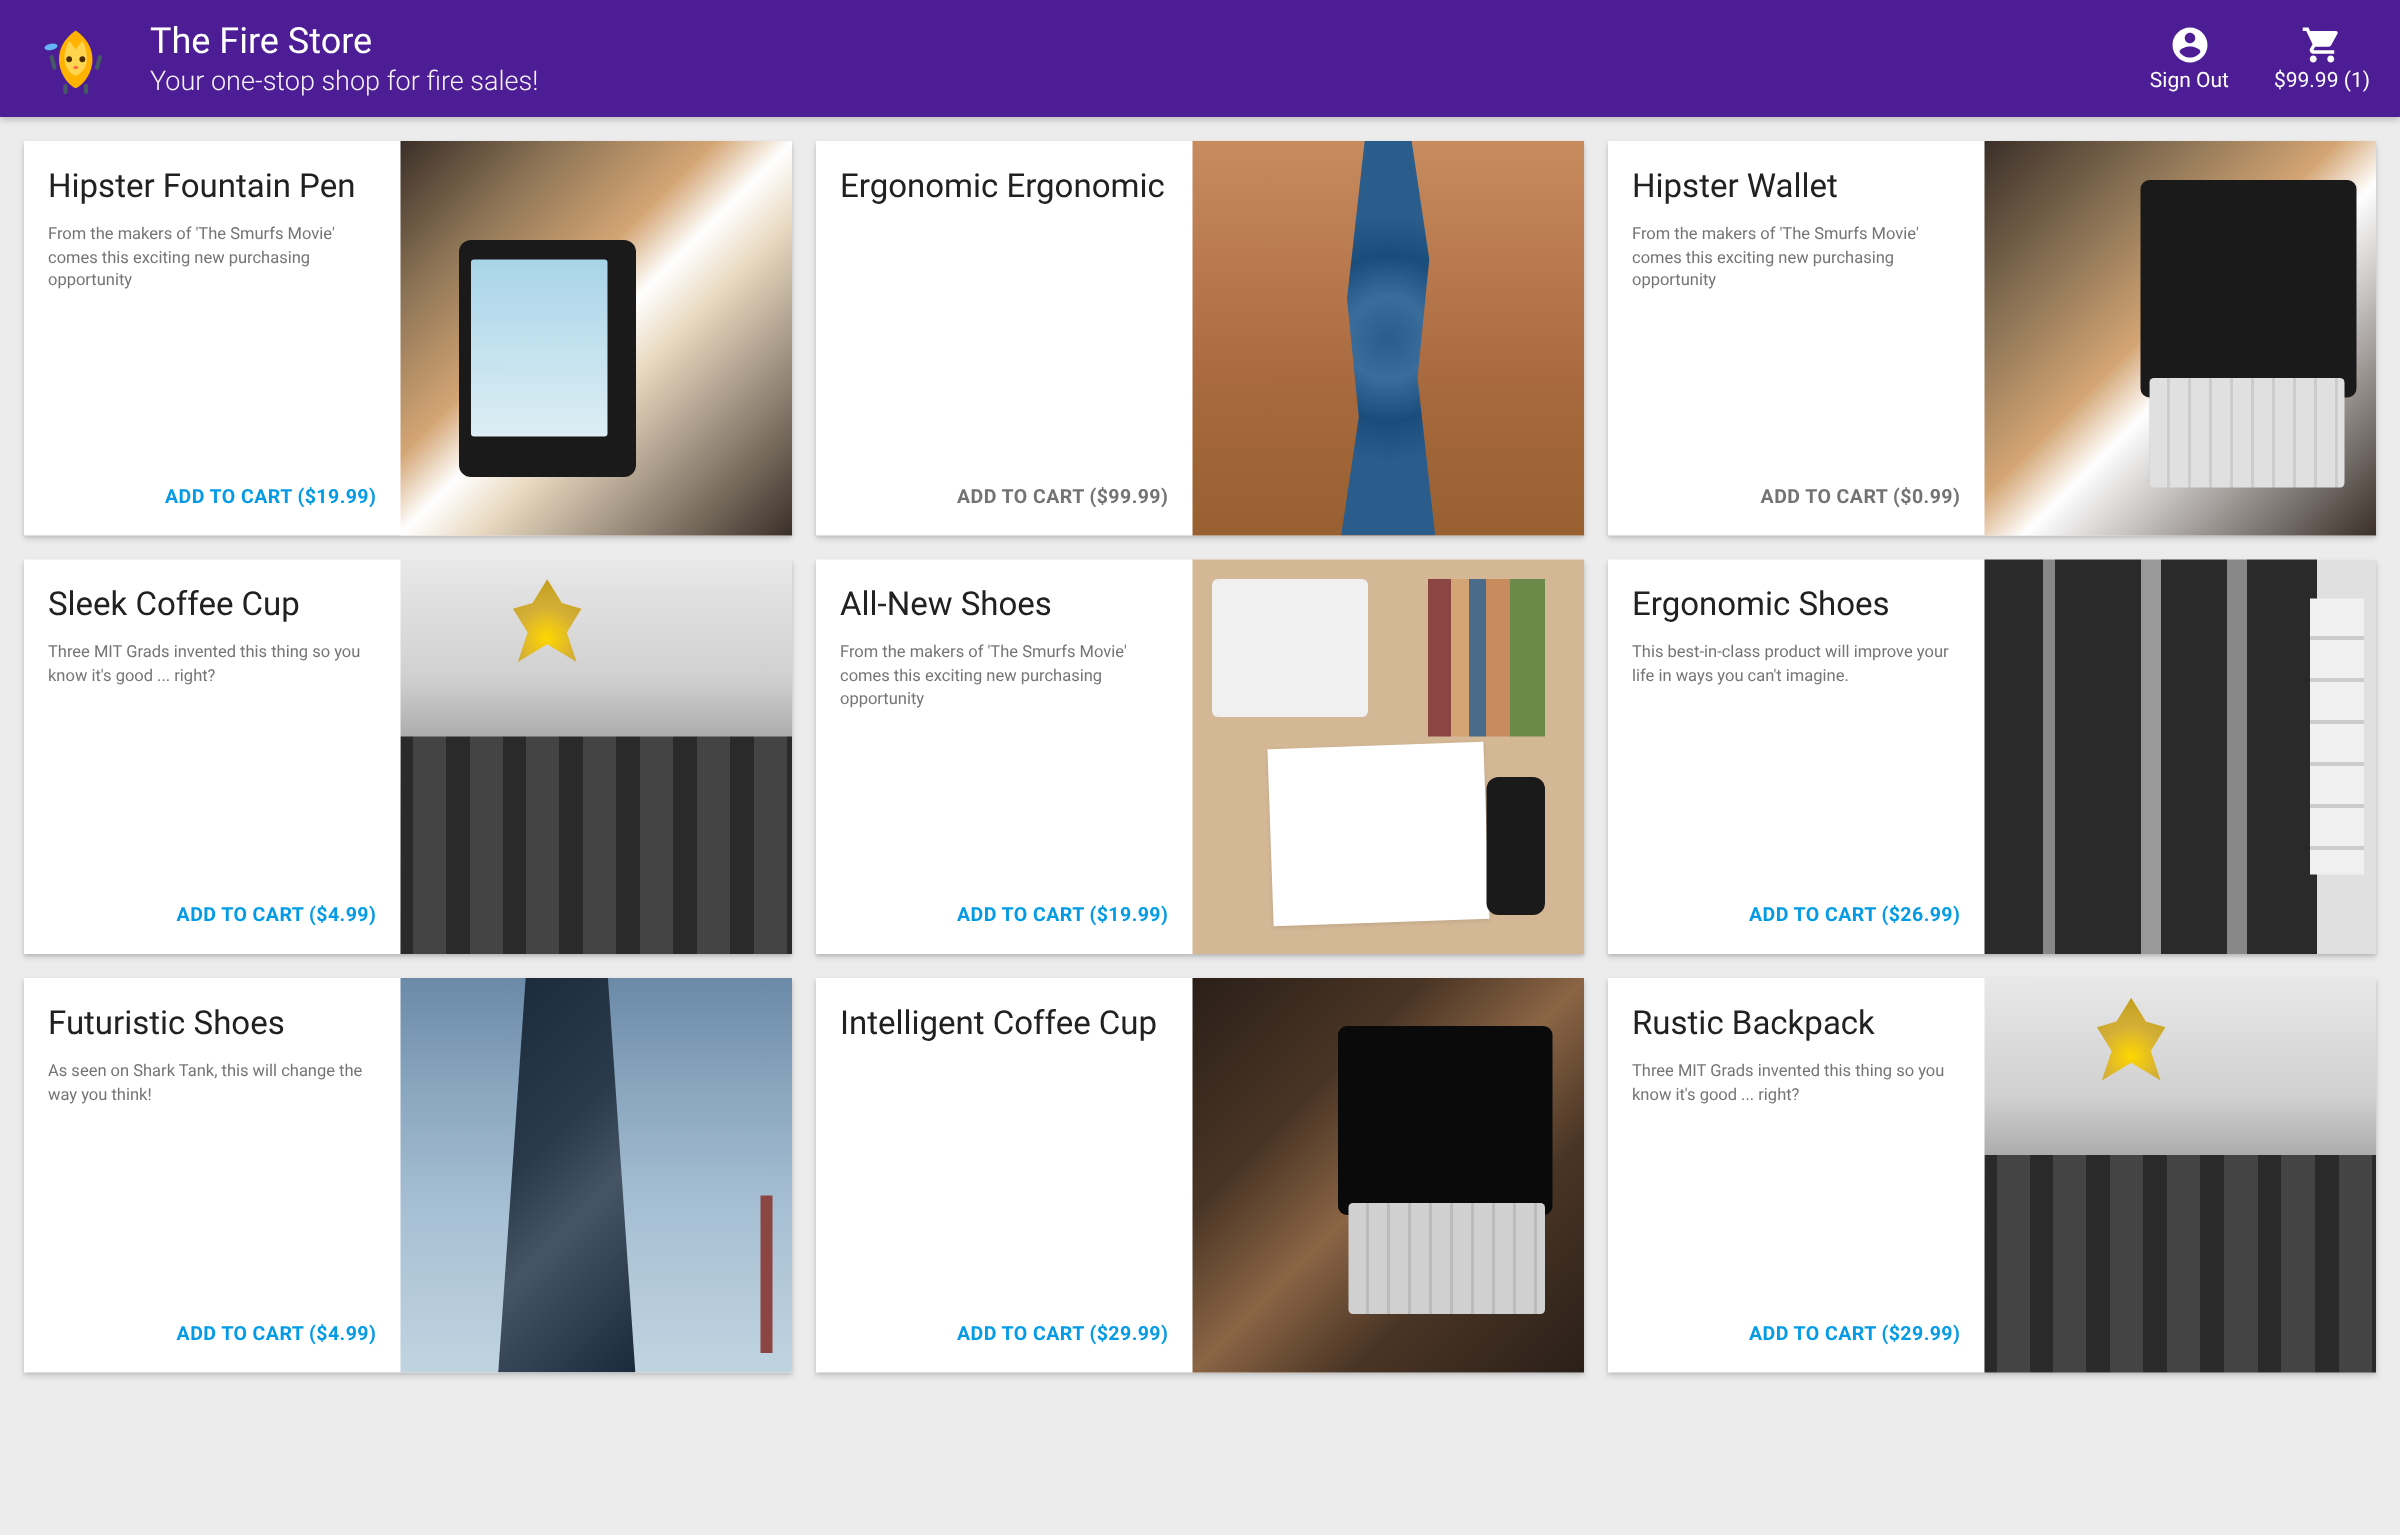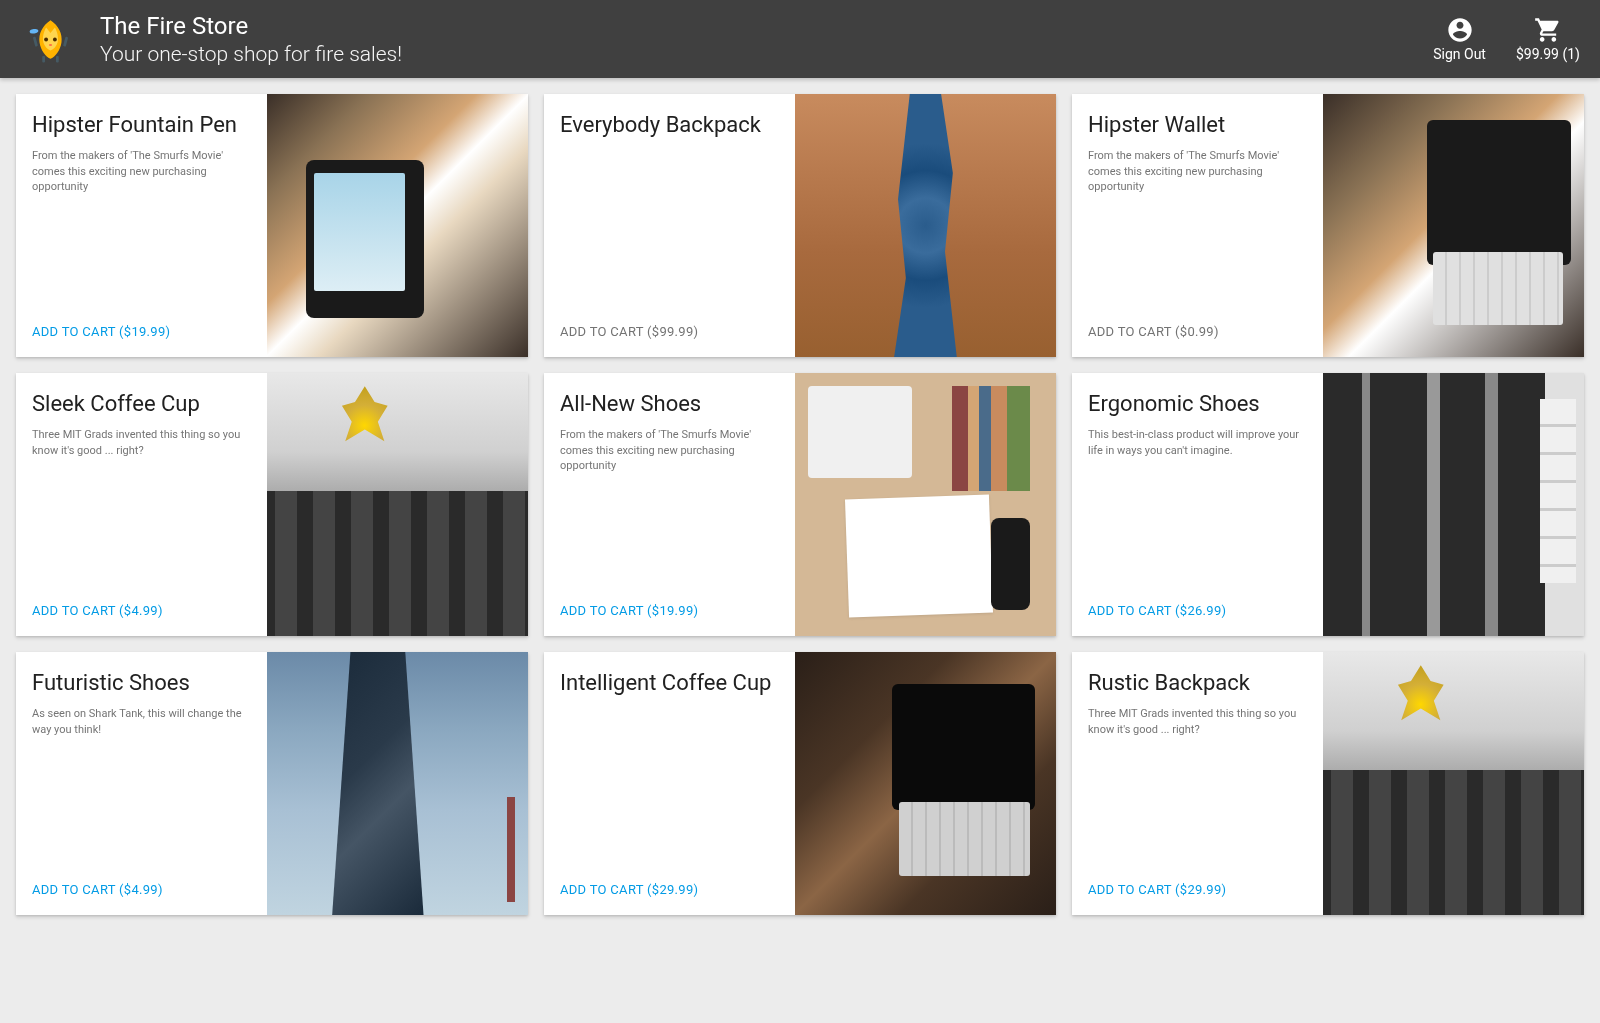--- a/index.html
+++ b/index.html
@@ -10,21 +10,21 @@
     
     body {
       font-family: 'Roboto', 'Helvetica Neue', Helvetica, Arial, sans-serif;
       background: #ececec;
       width: 1600px;
       height: 1023px;
       overflow: hidden;
     }
     
     .header {
-      background: #404040;
+      background: #4c1d95;
       height: 78px;
       display: flex;
       align-items: center;
       padding: 0 20px;
       box-shadow: 0 2px 4px rgba(0,0,0,0.2);
       position: relative;
     }
     
     .logo {
       width: 60px;
@@ -45,21 +45,21 @@
       color: white;
     }
     
     .brand-title {
       font-size: 24px;
       font-weight: 400;
       line-height: 1.2;
     }
     
     .brand-subtitle {
-      font-size: 21px;
+      font-size: 18px;
       font-weight: 300;
       opacity: 0.95;
       margin-top: 2px;
     }
     
     .header-actions {
       display: flex;
       align-items: flex-start;
       gap: 30px;
       color: white;
@@ -113,26 +113,27 @@
     
     .card-desc {
       font-size: 11px;
       color: #757575;
       line-height: 1.4;
       flex: 1;
     }
     
     .card-action {
       font-size: 13px;
-      font-weight: 400;
+      font-weight: 700;
       color: #039be5;
       text-transform: uppercase;
       cursor: pointer;
       margin-top: auto;
       letter-spacing: 0.3px;
+      text-align: right;
     }
     
     .card-action.disabled {
       color: #737373;
       cursor: default;
     }
     
     .card-image {
       flex: 1;
       background: #ccc;
@@ -386,21 +387,21 @@
 <div class="card">
       <div class="card-content">
         <div class="card-title">Hipster Fountain Pen</div>
         <div class="card-desc">From the makers of 'The Smurfs Movie' comes this exciting new purchasing opportunity</div>
         <div class="card-action">ADD TO CART ($19.99)</div>
       </div>
       <div class="card-image img-tablet-hand"></div>
     </div>
     <div class="card">
       <div class="card-content">
-        <div class="card-title">Everybody Backpack</div>
+        <div class="card-title">Ergonomic Ergonomic</div>
         <div class="card-action disabled">ADD TO CART ($99.99)</div>
       </div>
       <div class="card-image img-canyon"></div>
     </div>
     <div class="card">
       <div class="card-content">
         <div class="card-title">Hipster Wallet</div>
         <div class="card-desc">From the makers of 'The Smurfs Movie' comes this exciting new purchasing opportunity</div>
         <div class="card-action disabled">ADD TO CART ($0.99)</div>
       </div>

